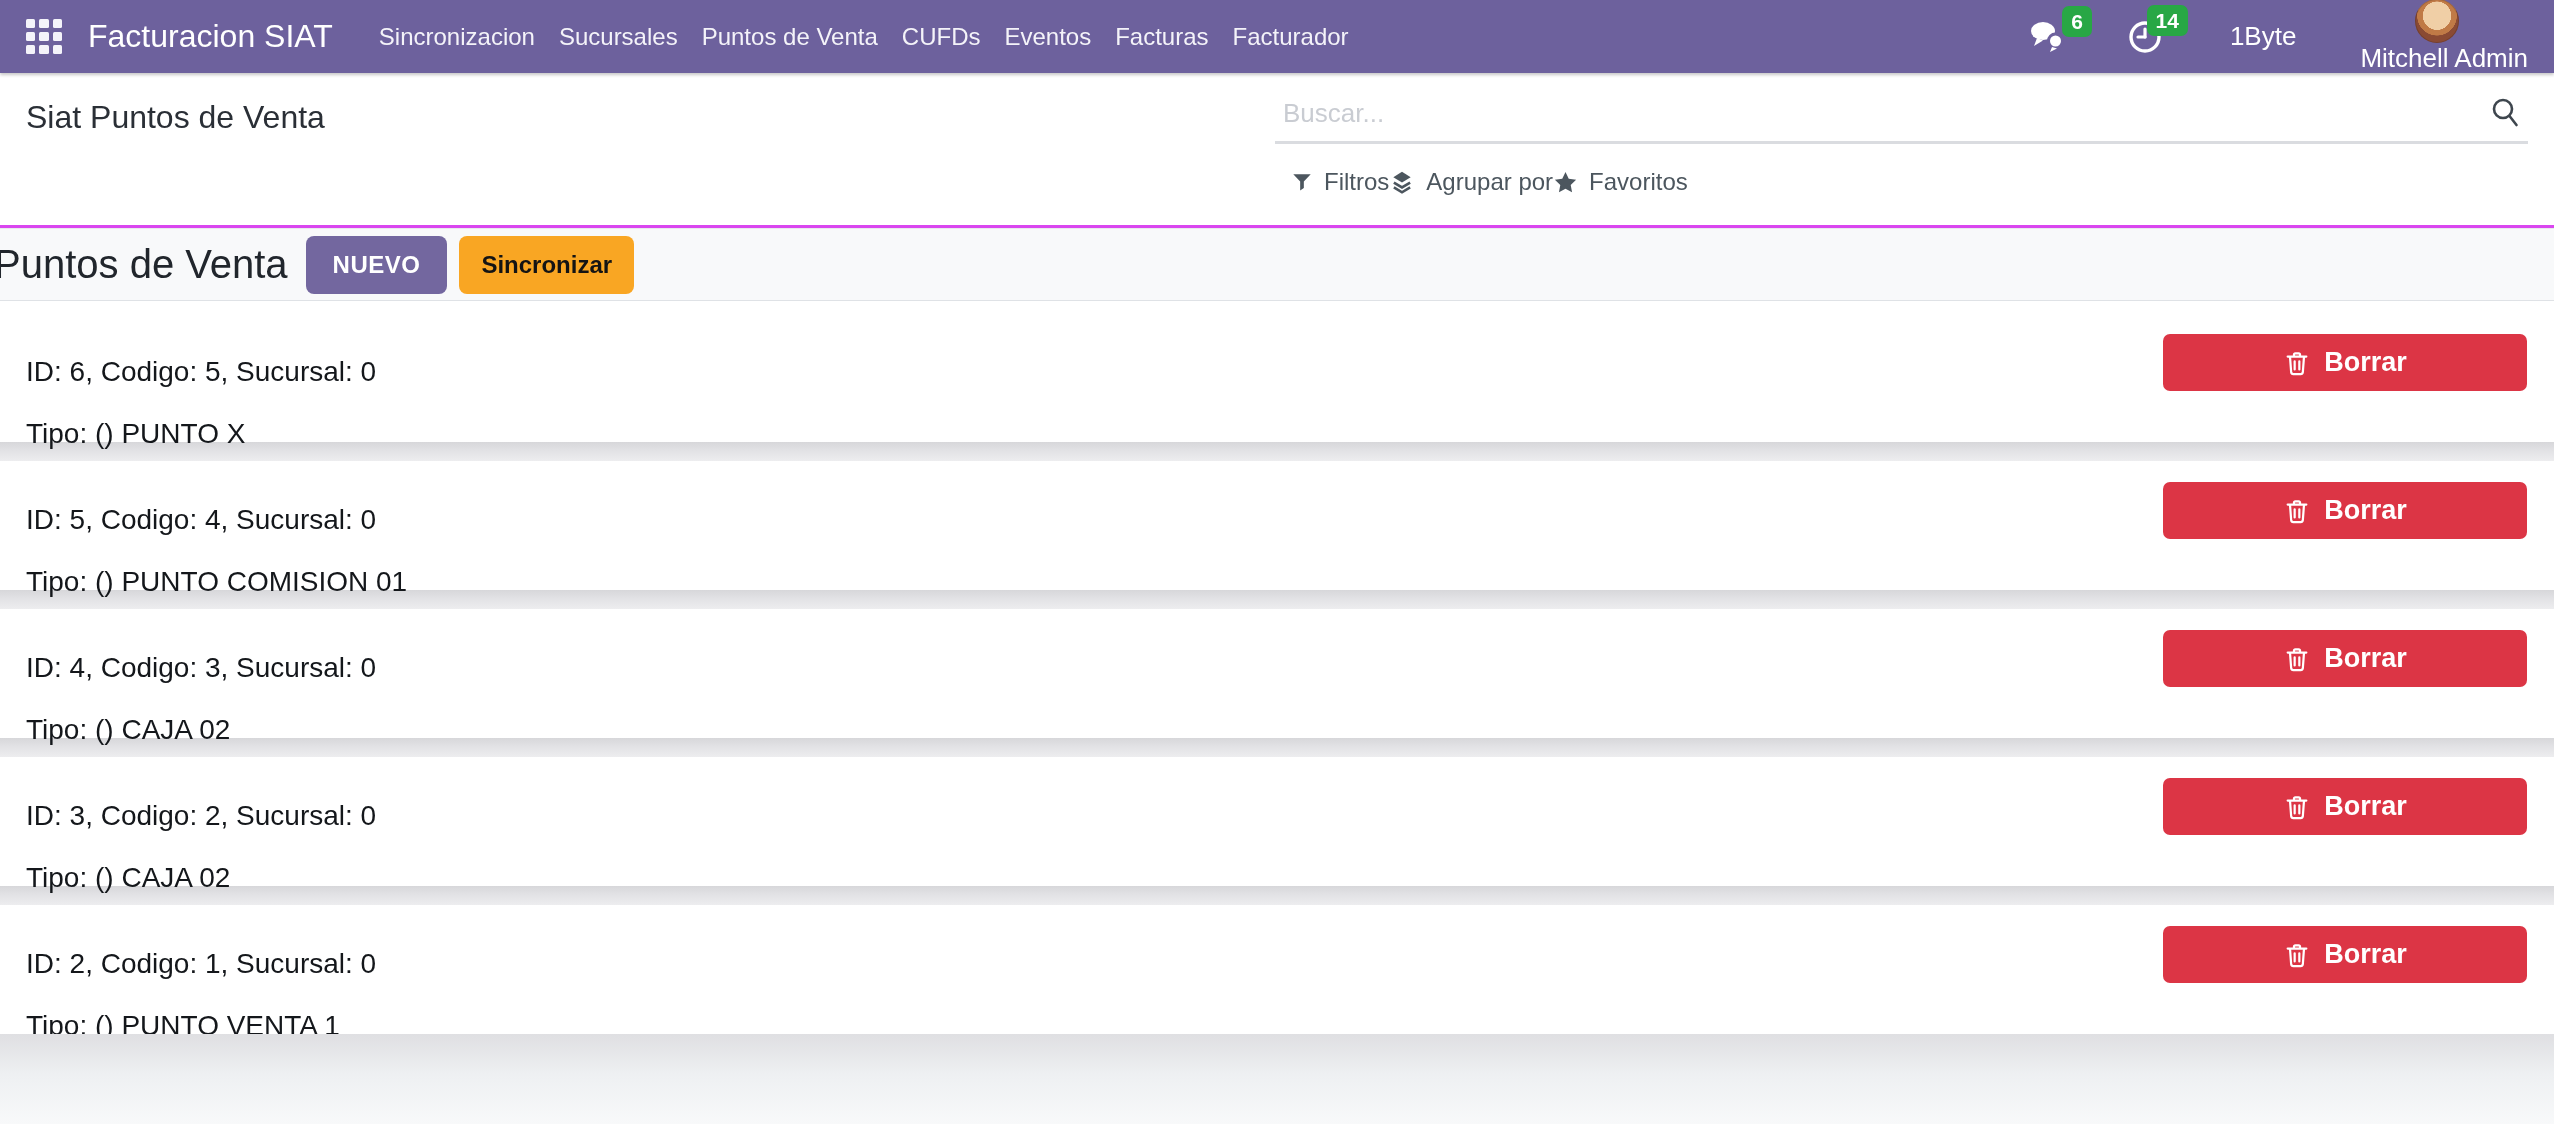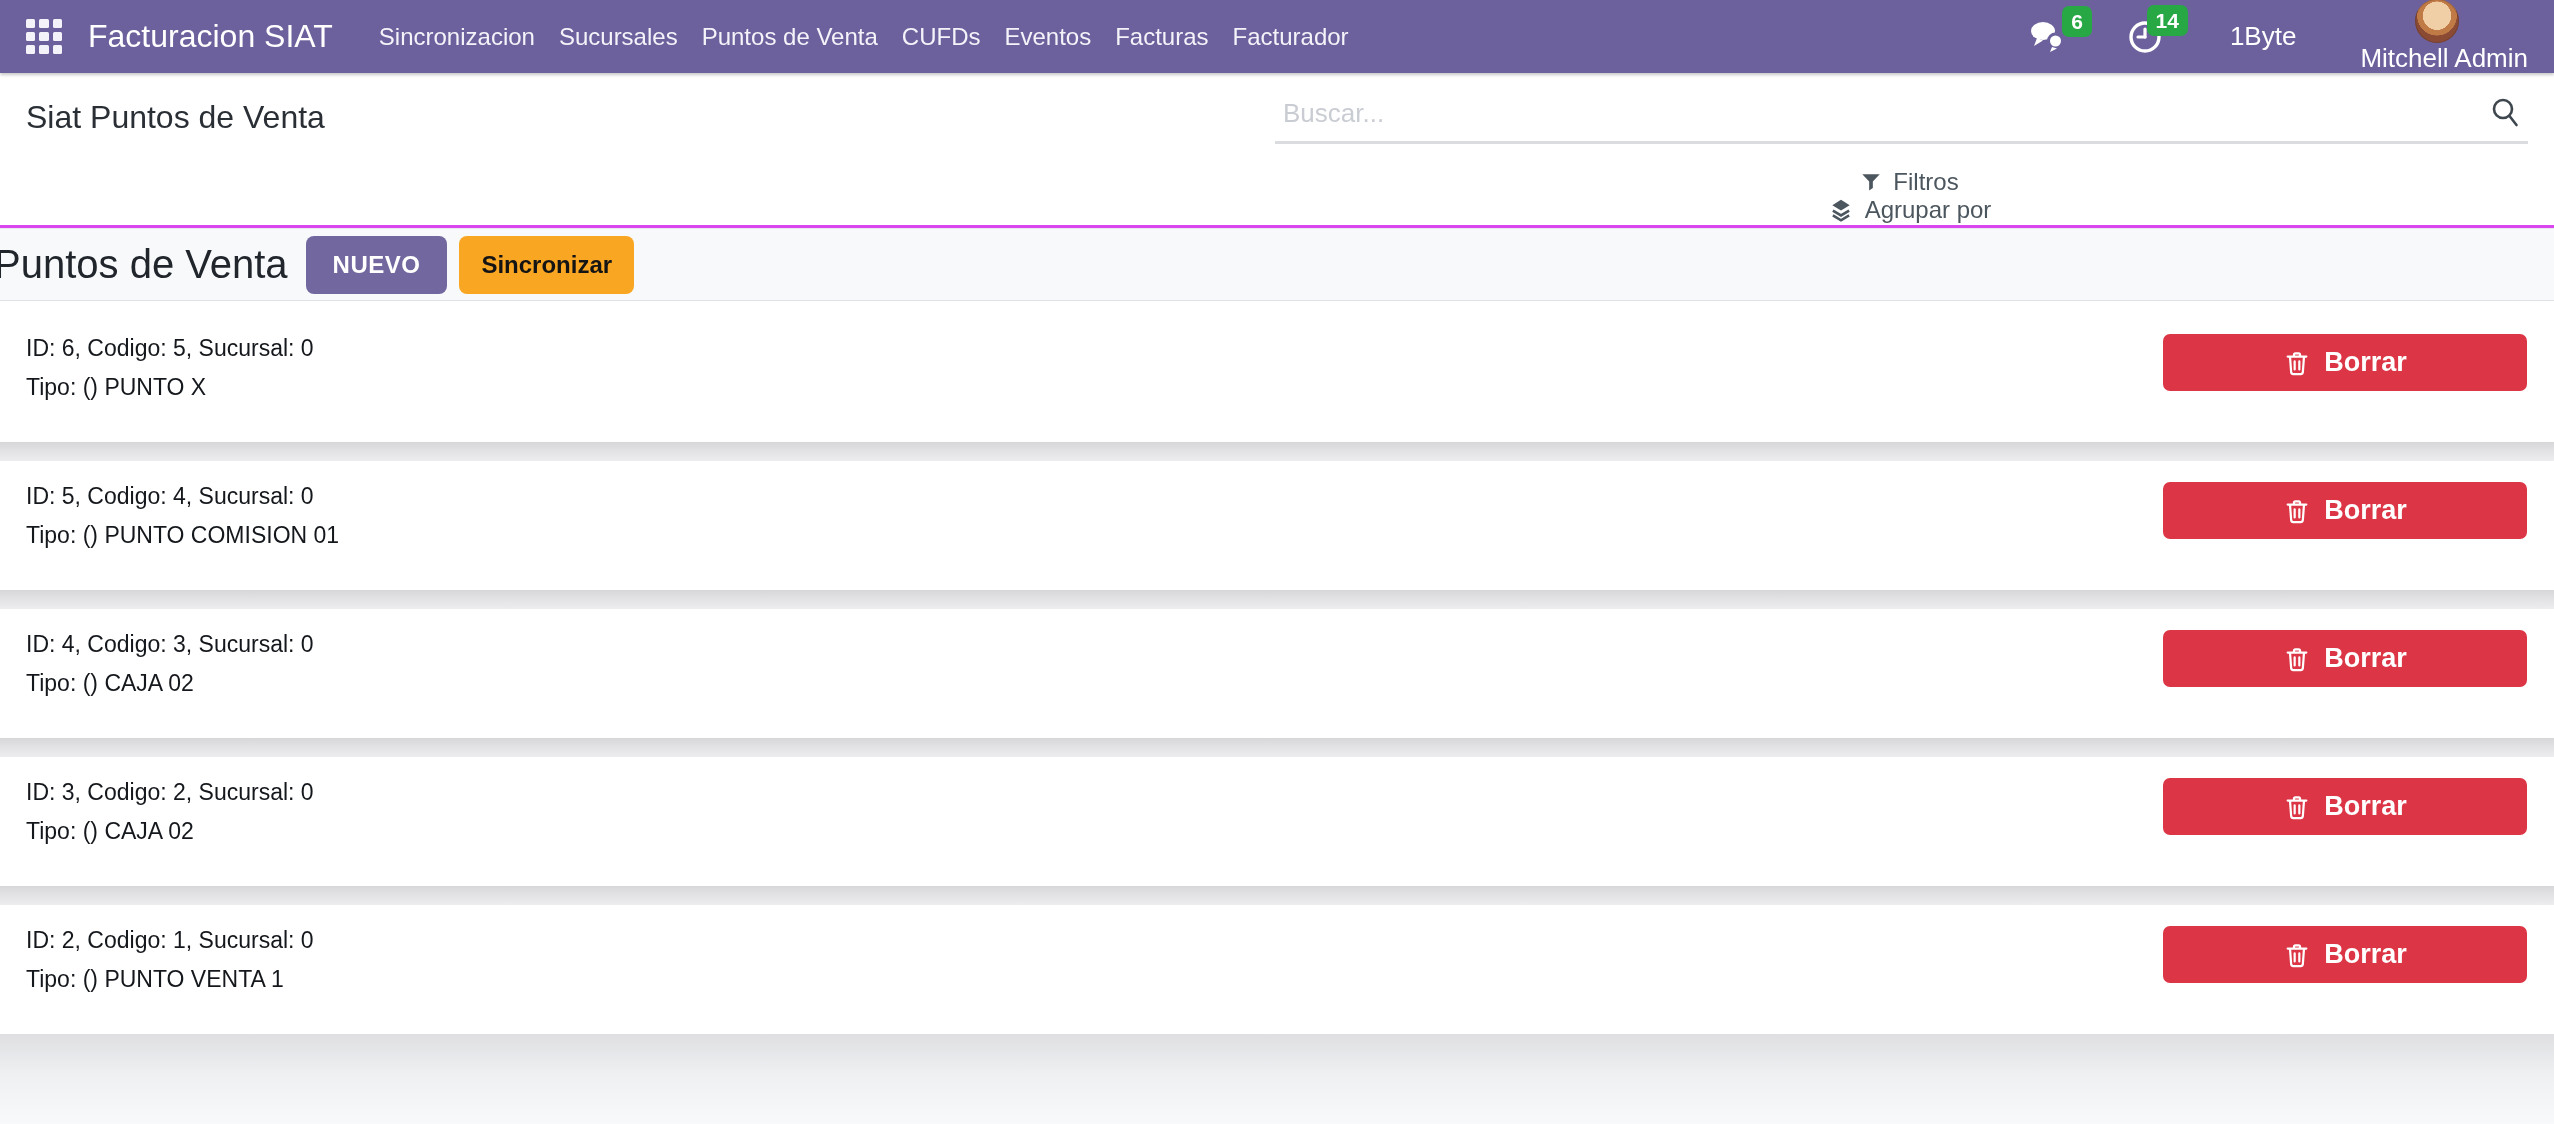--- a/index.html
+++ b/index.html
@@ -33,41 +33,41 @@
   
   .control-panel{position:absolute;top:73px;left:0;right:0;height:155px;background:#ffffff;
                  border-bottom:3px solid #d946ef;box-sizing:border-box;}
   .breadcrumb{position:absolute;left:26px;top:26px;font-size:32px;color:#2a2f36;white-space:nowrap;}
   .search-block{position:absolute;left:1275px;right:26px;top:12px;}
   .search-row{display:flex;align-items:center;height:56px;border-bottom:3px solid #dadce0;}
   .search-input{flex:1;border:0;outline:0;background:transparent;font-size:26px;color:#701a75;
                 font-family:"Liberation Sans",sans-serif;padding:0 8px;}
   .search-input::placeholder{color:#c9ccd2;}
   .search-glass{flex:none;margin-right:4px;cursor:pointer;}
-  .filters-row{display:flex;align-items:center;margin-top:24px;padding-left:16px;flex-direction:column;}
+  .filters-row{display:flex;align-items:center;margin-top:24px;padding-left:16px;}
   .filter-item{display:flex;align-items:center;gap:11px;font-size:24px;font-weight:500;
                color:#4c565e;cursor:pointer;white-space:nowrap;}
 
   
   .heading-band{position:absolute;top:228px;left:0;right:0;height:73px;background:#f8f9fa;
                 border-top:1px solid #e8eaed;border-bottom:1px solid #dfe2e6;
                 box-sizing:border-box;display:flex;align-items:center;}
   .page-heading{font-size:40px;font-weight:400;color:#21262c;margin:0 0 0 -6px;white-space:nowrap;}
   .btn{border:0;cursor:pointer;font-family:"Liberation Sans",sans-serif;display:flex;
        align-items:center;justify-content:center;}
   .btn-new{margin-left:18px;height:58px;padding:0 27px;background:#73679f;color:#ffffff;
            font-size:24px;font-weight:700;letter-spacing:.5px;border-radius:8px;}
   .btn-sync{margin-left:12px;height:58px;padding:0 22px;background:#f9a623;color:#141414;
             font-size:24px;font-weight:600;border-radius:8px;}
 
   
   .record-list{position:absolute;top:301px;left:0;right:0;background:#ffffff;padding-top:12px;}
   .card{position:relative;height:129px;background:#ffffff;box-sizing:border-box;
         padding:16px 420px 0 26px;cursor:pointer;}
-  .card .rec-line{font-size:23px;line-height:39px;color:#14171b;white-space:nowrap;}
+  .card .rec-line{font-size:28px;line-height:39px;color:#14171b;white-space:nowrap;margin-top:23px;}
   .card-gap{height:19px;background:linear-gradient(180deg,#d7d7da 0%,#e2e2e5 45%,#ededef 100%);}
   .btn-delete{position:absolute;top:21px;right:27px;width:364px;height:57px;background:#dc3545;
               border-radius:7px;color:#ffffff;font-size:27px;font-weight:700;gap:13px;}
   .page-bottom{position:absolute;top:1034px;left:0;right:0;height:90px;
                background:linear-gradient(180deg,#dfdfe2 0%,#eef0f2 45%,#f8f9fa 100%);}
 
   svg{display:block;}
 </style>
 </head>
 <body>

